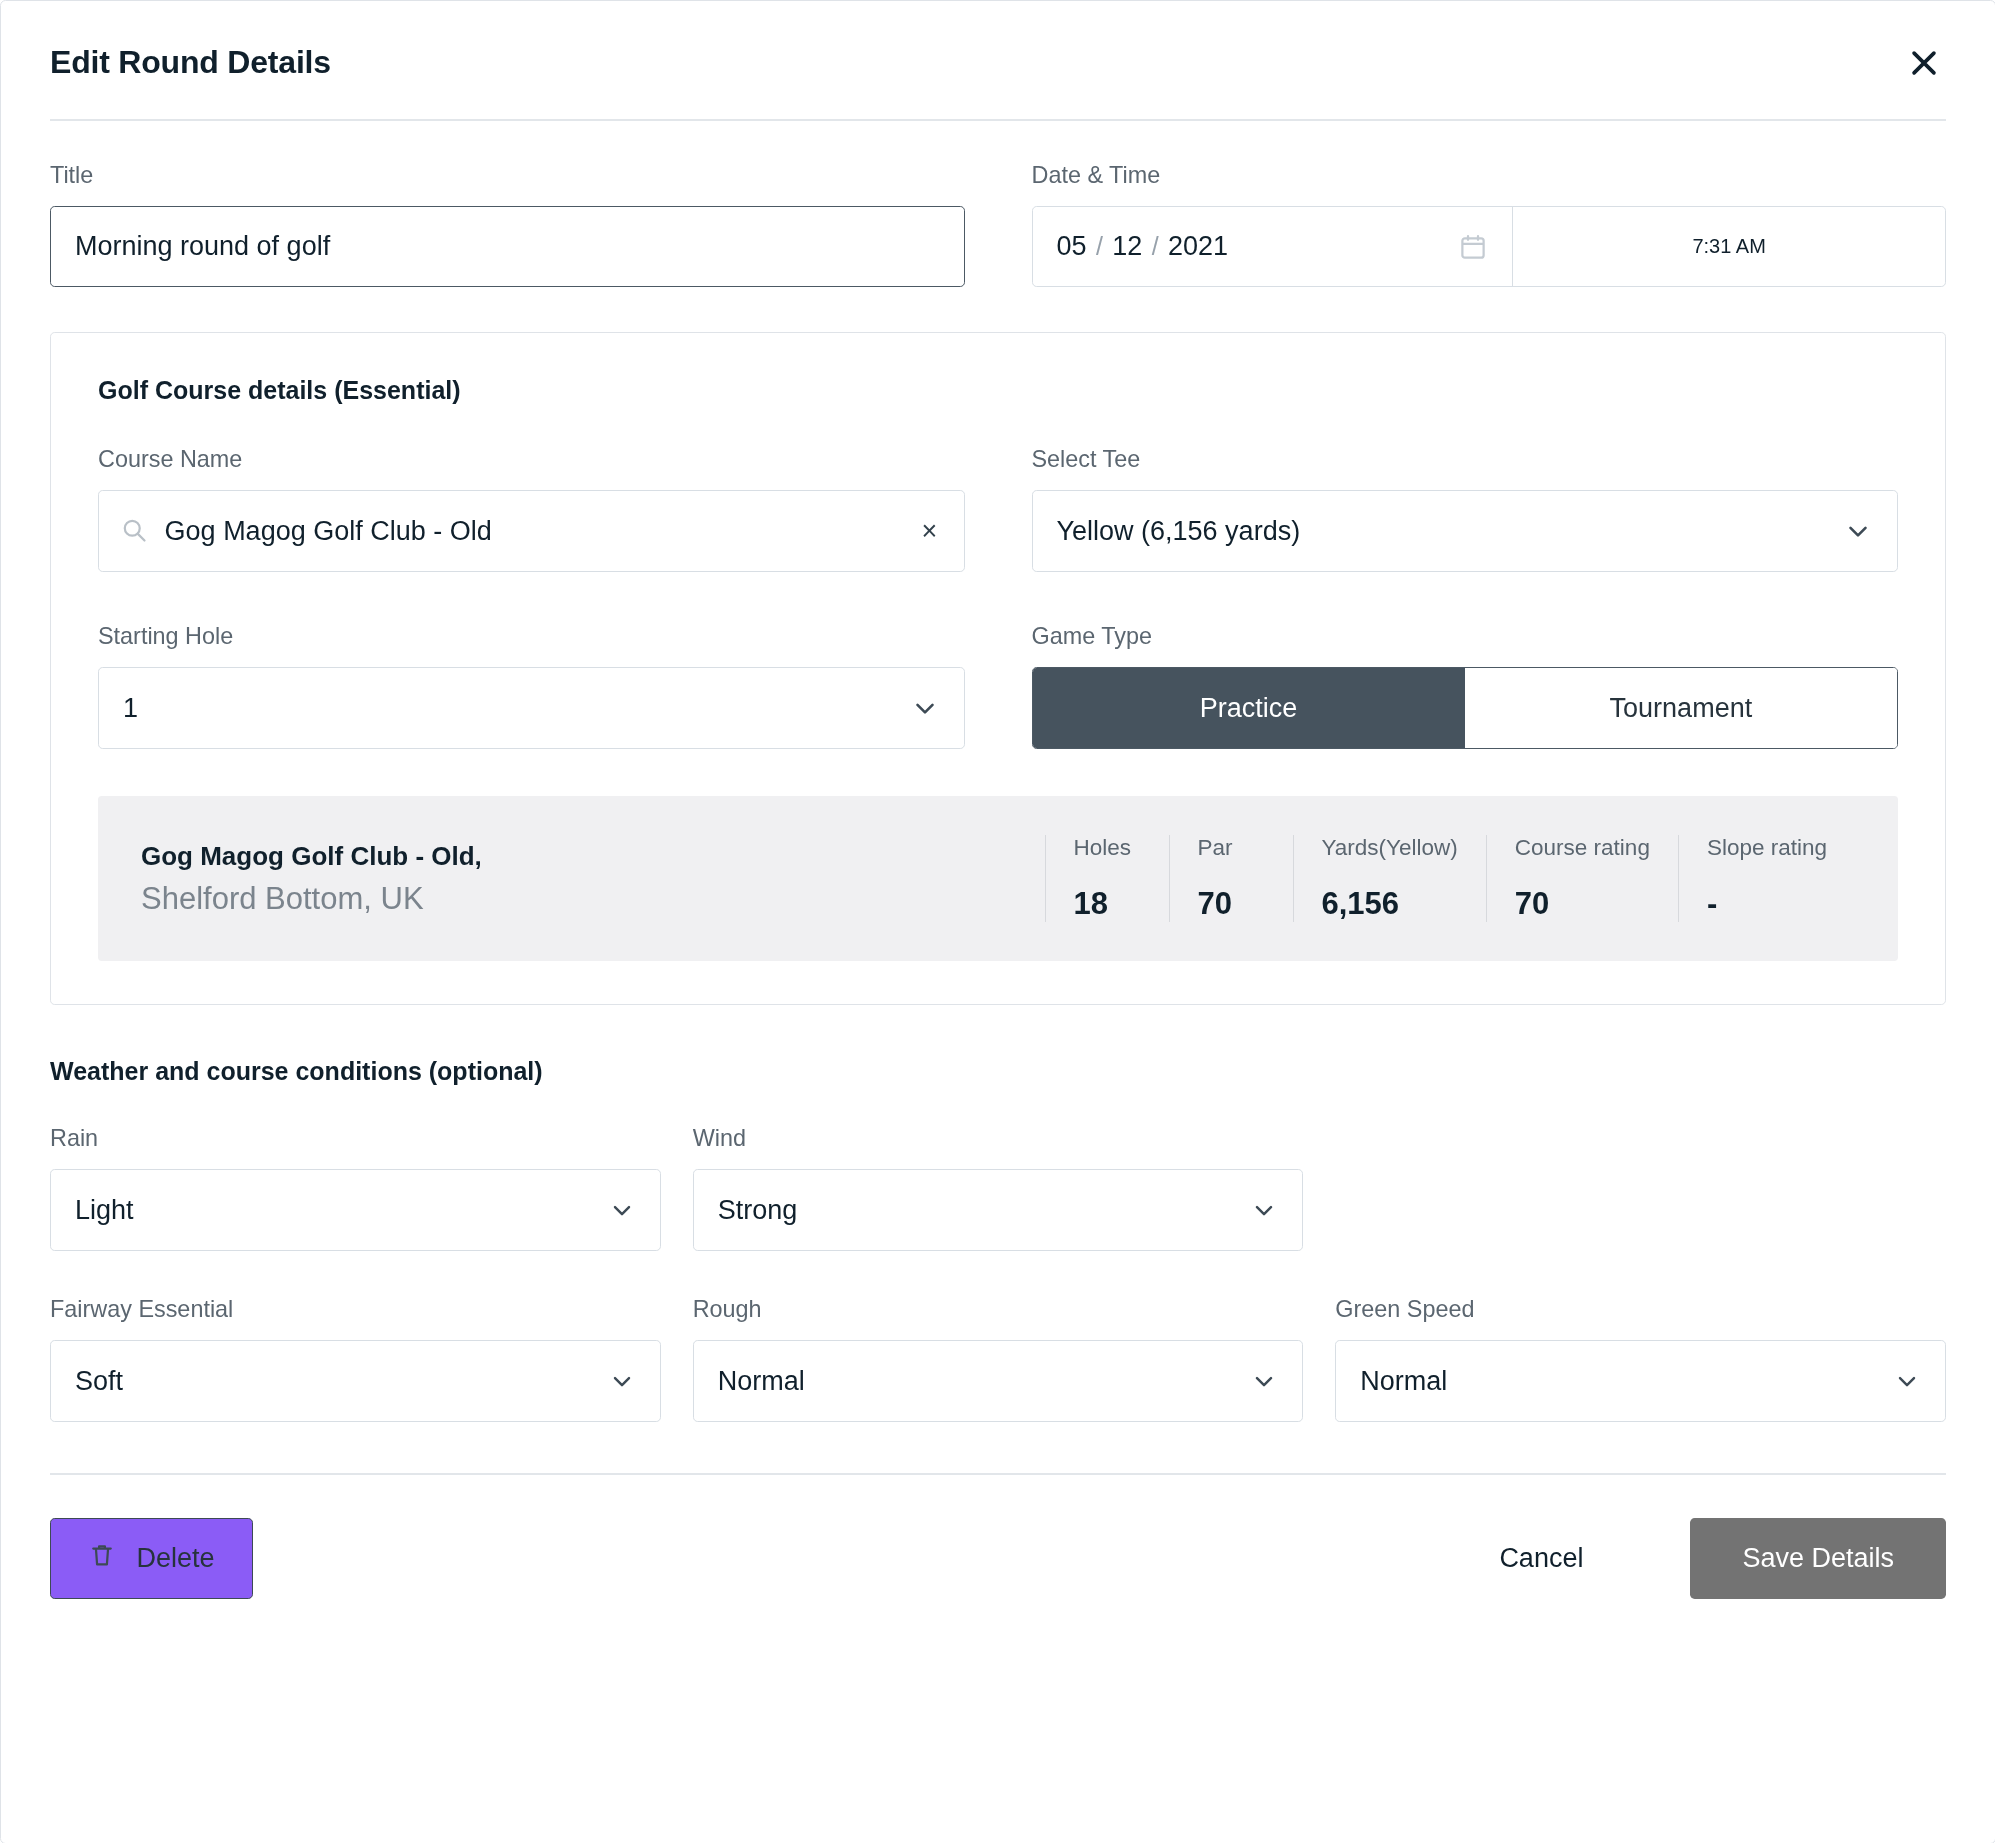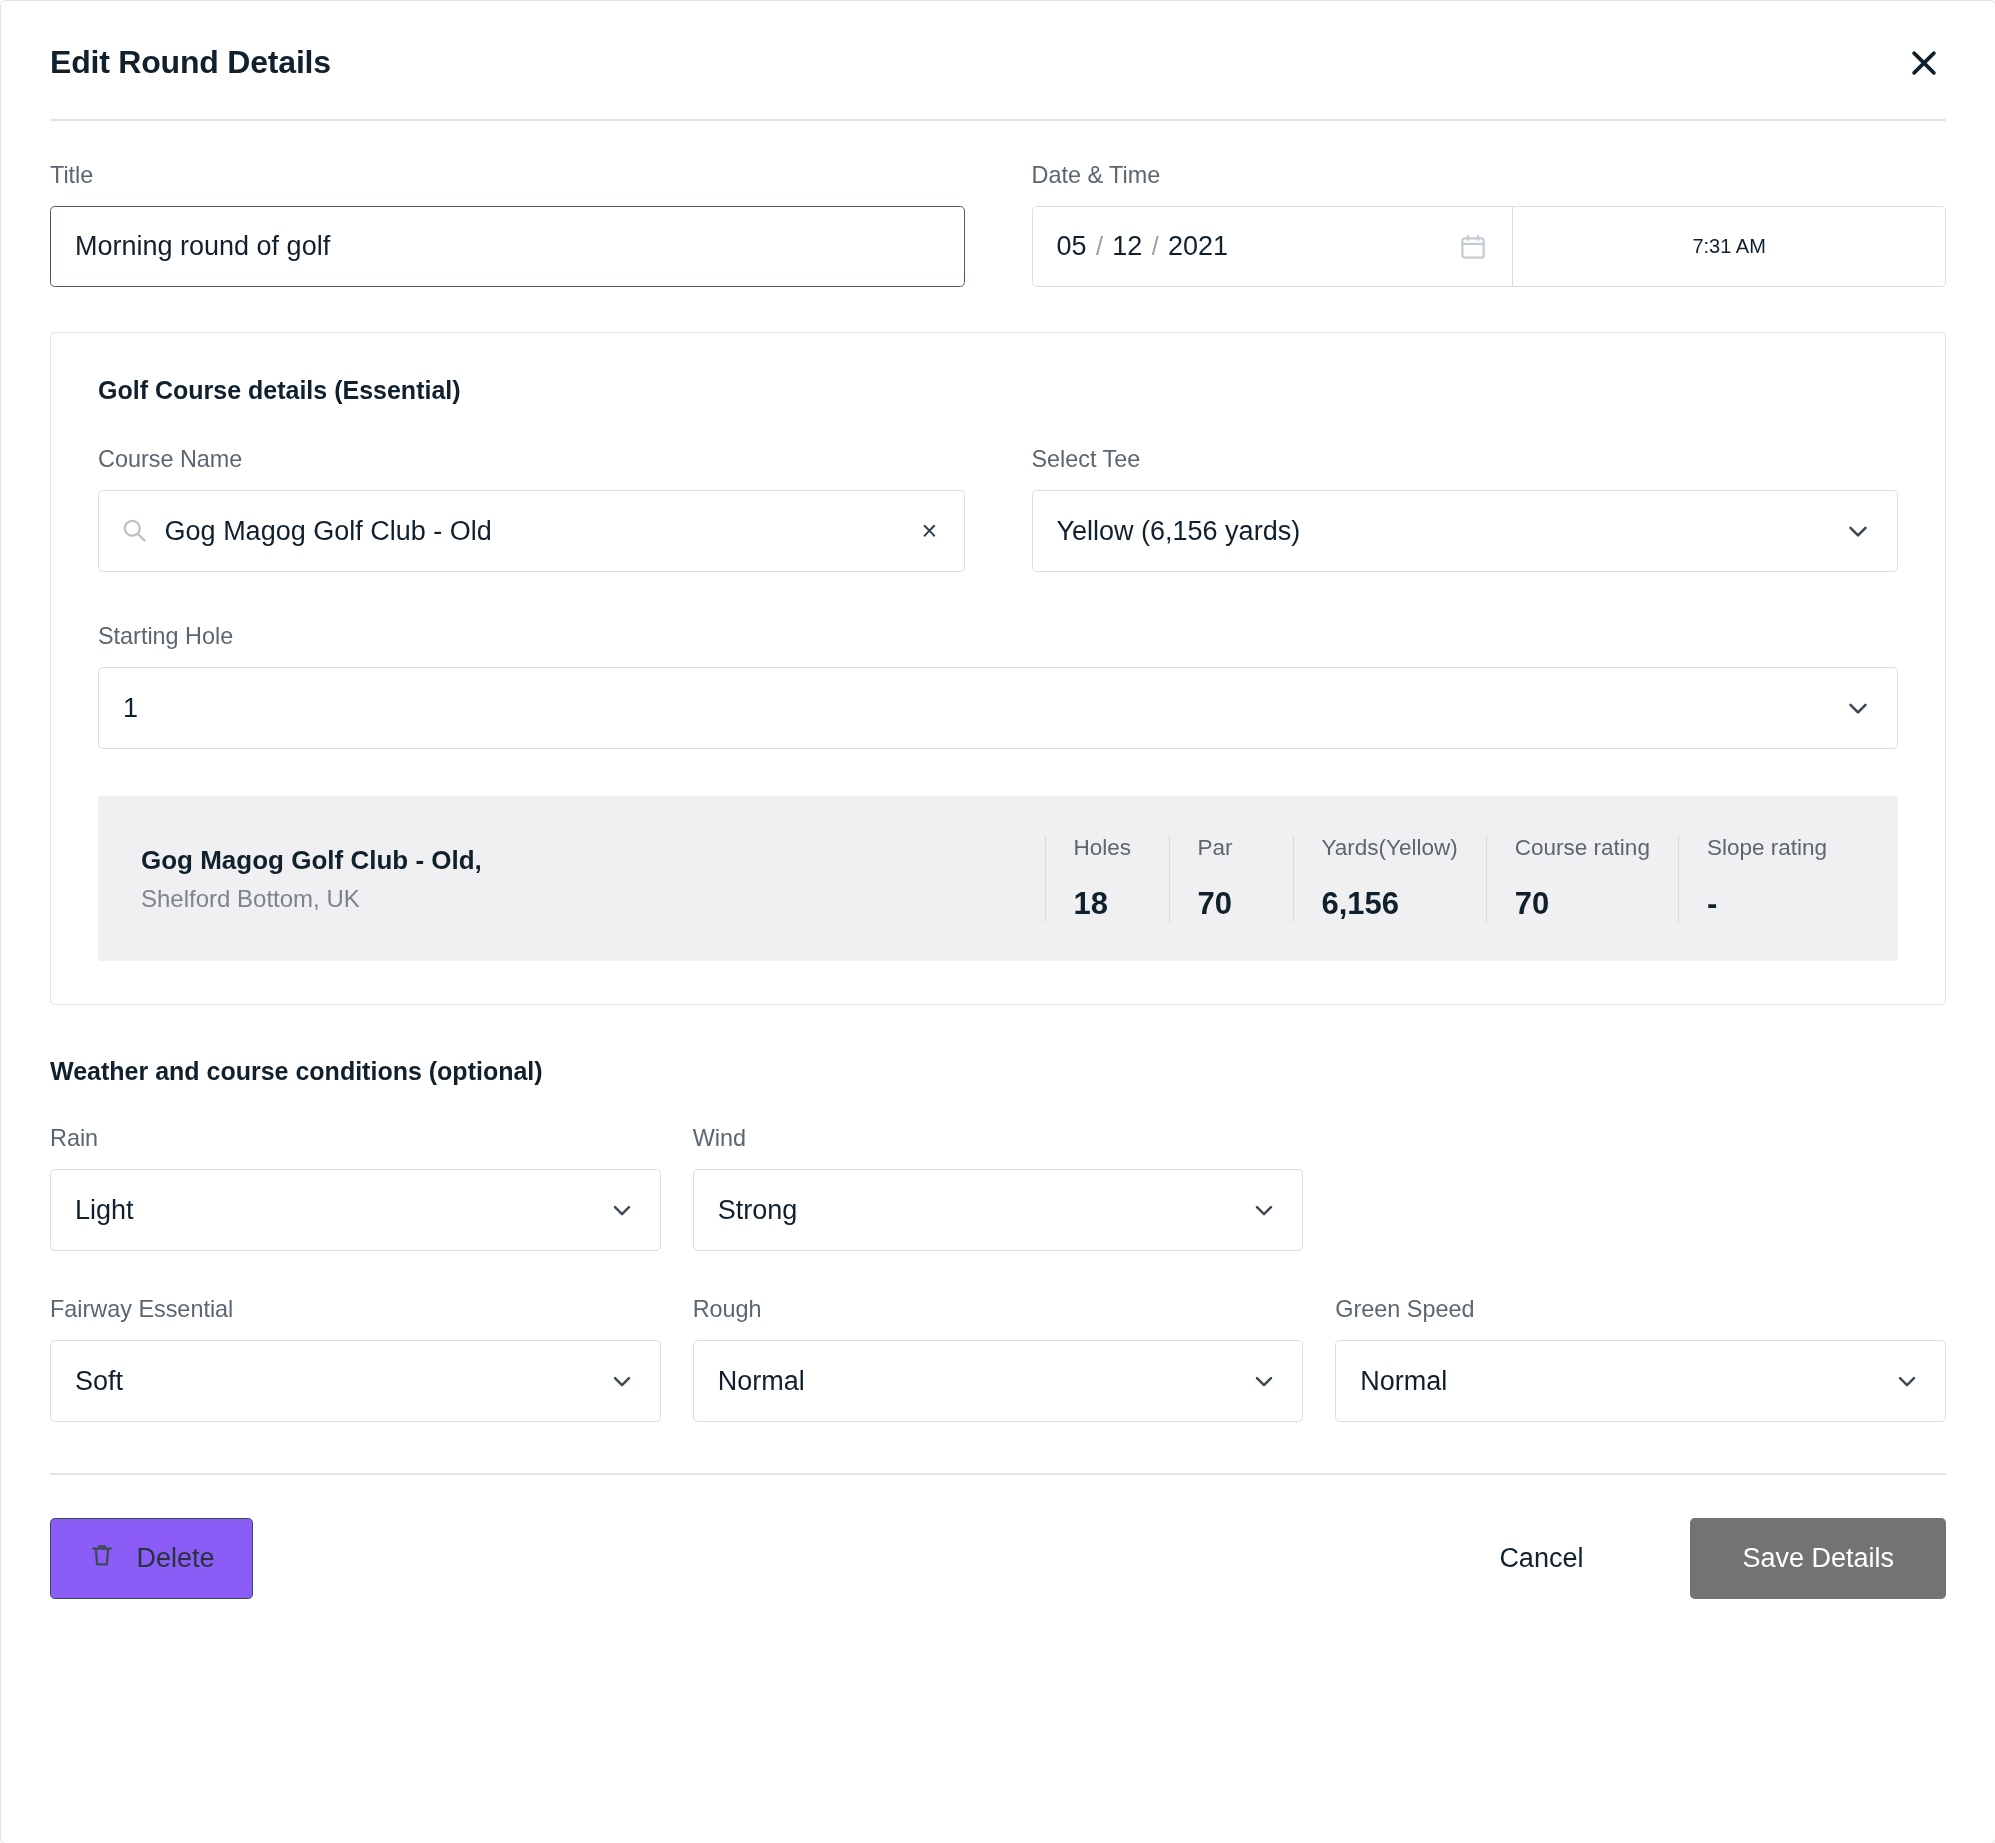--- a/index.html
+++ b/index.html
@@ -231,21 +231,21 @@
     flex: 1 1 auto;
     min-width: 0;
   }
   .summary-name .n1 {
     font-size: 26px;
     font-weight: bold;
     color: #10202c;
     margin-bottom: 9.4px;
   }
   .summary-name .n2 {
-    font-size: 24px;
+    font-size: 31px;
     color: #7b848d;
   }
   .stat {
     flex: 0 0 auto;
     padding: 0 28px;
     border-left: 0.9px solid #d7d9dd;
     text-align: left;
     min-width: 124px;
   }
   .stat .lbl {
@@ -414,20 +414,27 @@
           <div class="select-box">
             <span class="selval">1</span>
             <span class="chev">
               <svg width="30" height="30" viewBox="0 0 24 24" fill="none">
                 <path d="M6 9.5 L12 15.5 L18 9.5" stroke="#3d4a55" stroke-width="2.1" stroke-linecap="round" stroke-linejoin="round"></path>
               </svg>
             </span>
           </div>
         </div>
 
+        <div class="col">
+          <label class="field-label">Game Type</label>
+          <div class="toggle-group">
+            <button class="toggle-btn active">Practice</button>
+            <button class="toggle-btn">Tournament</button>
+          </div>
+        </div>
       </div>
 
       <div class="summary-bar">
         <div class="summary-name">
           <div class="n1">Gog Magog Golf Club - Old,</div>
           <div class="n2">Shelford Bottom, UK</div>
         </div>
         <div class="stat">
           <div class="lbl">Holes</div>
           <div class="val">18</div>

